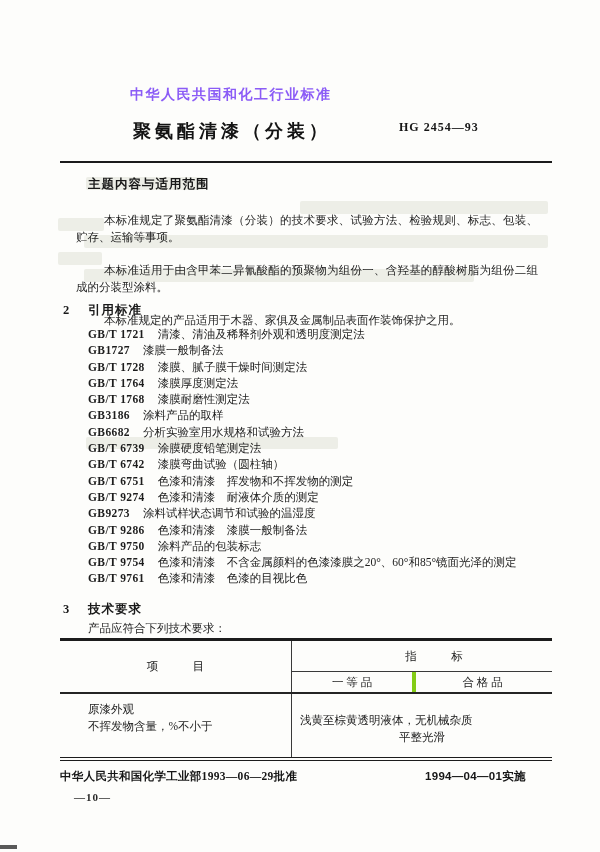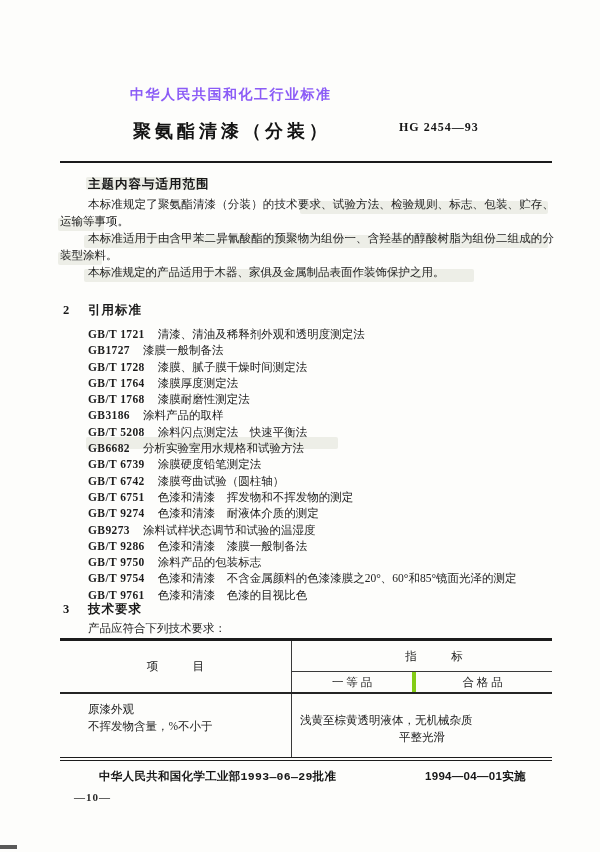--- a/index.html
+++ b/index.html
@@ -21,21 +21,21 @@
   .header-rule{left:60px;top:161px;width:492px;height:2px;background:#1b1b1b;}
   .sec-head{
     font-family:"Liberation Sans","DejaVu Sans",sans-serif;font-weight:bold;
     font-size:12.5px;letter-spacing:1px;color:#191919;
   }
   .sec-head .num{display:inline-block;width:25px;font-family:"Liberation Serif",serif;letter-spacing:0;}
   .scope-head{left:88px;top:176px;}
   .s2-head{left:63px;top:302px;}
   .s3-head{left:63px;top:601px;}
   .body-text{left:60px;top:196px;width:494px;font-size:11.5px;line-height:17px;text-align:justify;}
-  .body-text p{margin:0;text-indent:28px;}
+  .body-text p{margin:16px;text-indent:28px;}
   .refs{left:88px;top:326px;width:466px;font-size:11.5px;line-height:16.3px;}
   .ref-line{white-space:nowrap;}
   .ref-code{font-weight:bold;letter-spacing:0.4px;margin-right:13px;}
   .intro-line{left:88px;top:621px;font-size:11.5px;}
   
   .tbl{left:60px;top:638px;width:492px;font-size:11.5px;color:#1c1c1c;}
   .tbl-top{height:3px;background:#1c1c1c;}
   .tbl-header{position:relative;height:51px;border-bottom:2px solid #242424;}
   .cell-item{
     position:absolute;left:0;top:0;width:231px;height:51px;border-right:1px solid #3a3a3a;
@@ -57,22 +57,22 @@
   .tbl-body{position:relative;height:63px;border-bottom:4px double #1c1c1c;}
   .body-left{
     position:absolute;left:0;top:0;width:203px;height:56px;border-right:1px solid #3a3a3a;
     padding:7px 0 0 28px;line-height:17px;
   }
   .body-right{position:absolute;left:232px;top:0;width:260px;height:56px;padding-top:18px;line-height:17px;}
   .body-right .v-left{padding-left:8px;}
   .body-right .v-center{text-align:center;}
   
   .footer-approval{
-    left:60px;top:769px;font-family:Liberation Mono, monospace;
-    font-weight:bold;font-size:11.5px;letter-spacing:0.3px;color:#161616;margin-left:39px;
+    left:60px;top:769px;font-family:Liberation Serif, serif;
+    font-weight:bold;font-size:11.5px;letter-spacing:0.3px;color:#161616;
   }
   .footer-impl{
     left:425px;top:769px;font-family:"Liberation Sans","DejaVu Sans",sans-serif;
     font-weight:bold;font-size:11.5px;letter-spacing:0.3px;color:#161616;
   }
   .page-num{left:74px;top:791px;font-size:11px;font-weight:bold;letter-spacing:1px;color:#2a2a2a;}
   .scan-mark{left:0;top:845px;width:17px;height:4px;background:#3c3c3c;opacity:0.85;}
 </style>
 </head>
 <body>
@@ -102,21 +102,20 @@
   <div class="abs sec-head s2-head">
     <span class="num">2</span><span>引用标准</span>
   </div>
   <div class="abs refs">
     <div class="ref-line"><span class="ref-code">GB/T 1721</span><span>清漆、清油及稀释剂外观和透明度测定法</span></div>
     <div class="ref-line"><span class="ref-code">GB1727</span><span>漆膜一般制备法</span></div>
     <div class="ref-line"><span class="ref-code">GB/T 1728</span><span>漆膜、腻子膜干燥时间测定法</span></div>
     <div class="ref-line"><span class="ref-code">GB/T 1764</span><span>漆膜厚度测定法</span></div>
     <div class="ref-line"><span class="ref-code">GB/T 1768</span><span>漆膜耐磨性测定法</span></div>
     <div class="ref-line"><span class="ref-code">GB3186</span><span>涂料产品的取样</span></div>
-    <div class="ref-line"><span class="ref-code">GB/T 5208</span><span>涂料闪点测定法　快速平衡法</span></div>
     <div class="ref-line"><span class="ref-code">GB6682</span><span>分析实验室用水规格和试验方法</span></div>
     <div class="ref-line"><span class="ref-code">GB/T 6739</span><span>涂膜硬度铅笔测定法</span></div>
     <div class="ref-line"><span class="ref-code">GB/T 6742</span><span>漆膜弯曲试验（圆柱轴）</span></div>
     <div class="ref-line"><span class="ref-code">GB/T 6751</span><span>色漆和清漆　挥发物和不挥发物的测定</span></div>
     <div class="ref-line"><span class="ref-code">GB/T 9274</span><span>色漆和清漆　耐液体介质的测定</span></div>
     <div class="ref-line"><span class="ref-code">GB9273</span><span>涂料试样状态调节和试验的温湿度</span></div>
     <div class="ref-line"><span class="ref-code">GB/T 9286</span><span>色漆和清漆　漆膜一般制备法</span></div>
     <div class="ref-line"><span class="ref-code">GB/T 9750</span><span>涂料产品的包装标志</span></div>
     <div class="ref-line"><span class="ref-code">GB/T 9754</span><span>色漆和清漆　不含金属颜料的色漆漆膜之20°、60°和85°镜面光泽的测定</span></div>
     <div class="ref-line"><span class="ref-code">GB/T 9761</span><span>色漆和清漆　色漆的目视比色</span></div>

